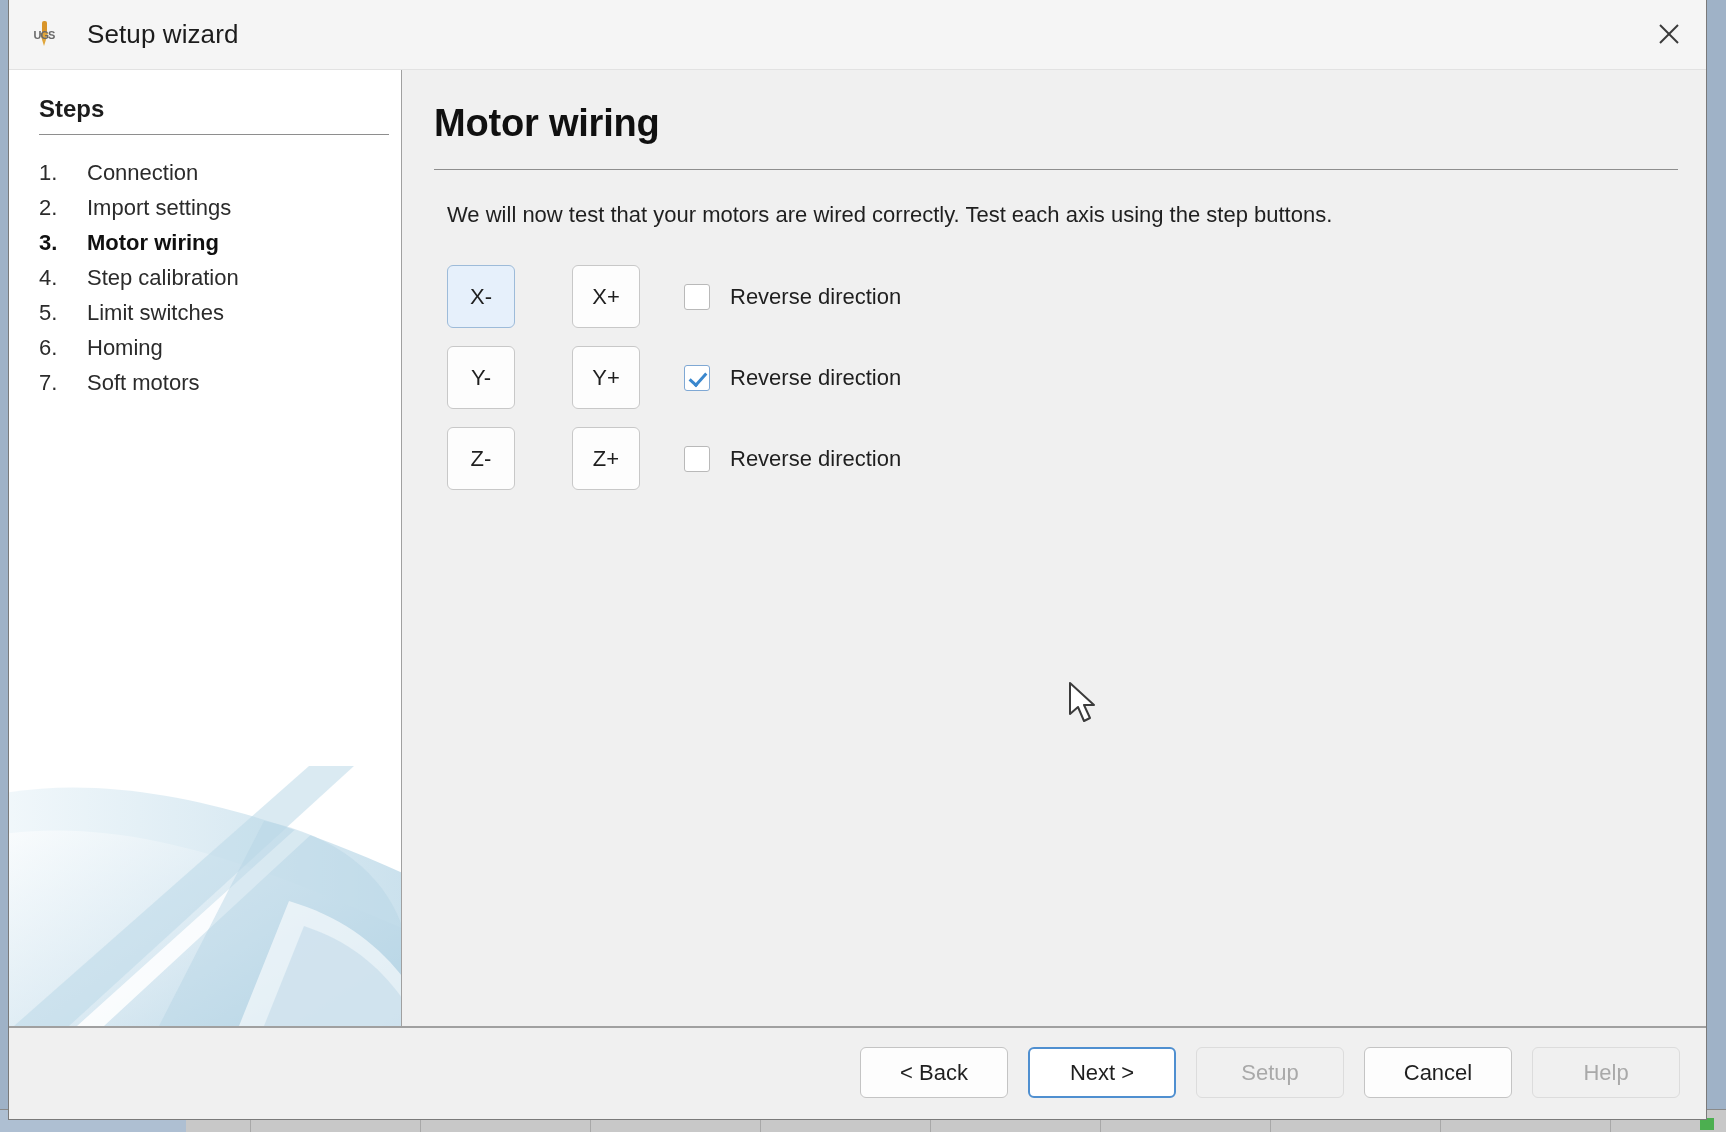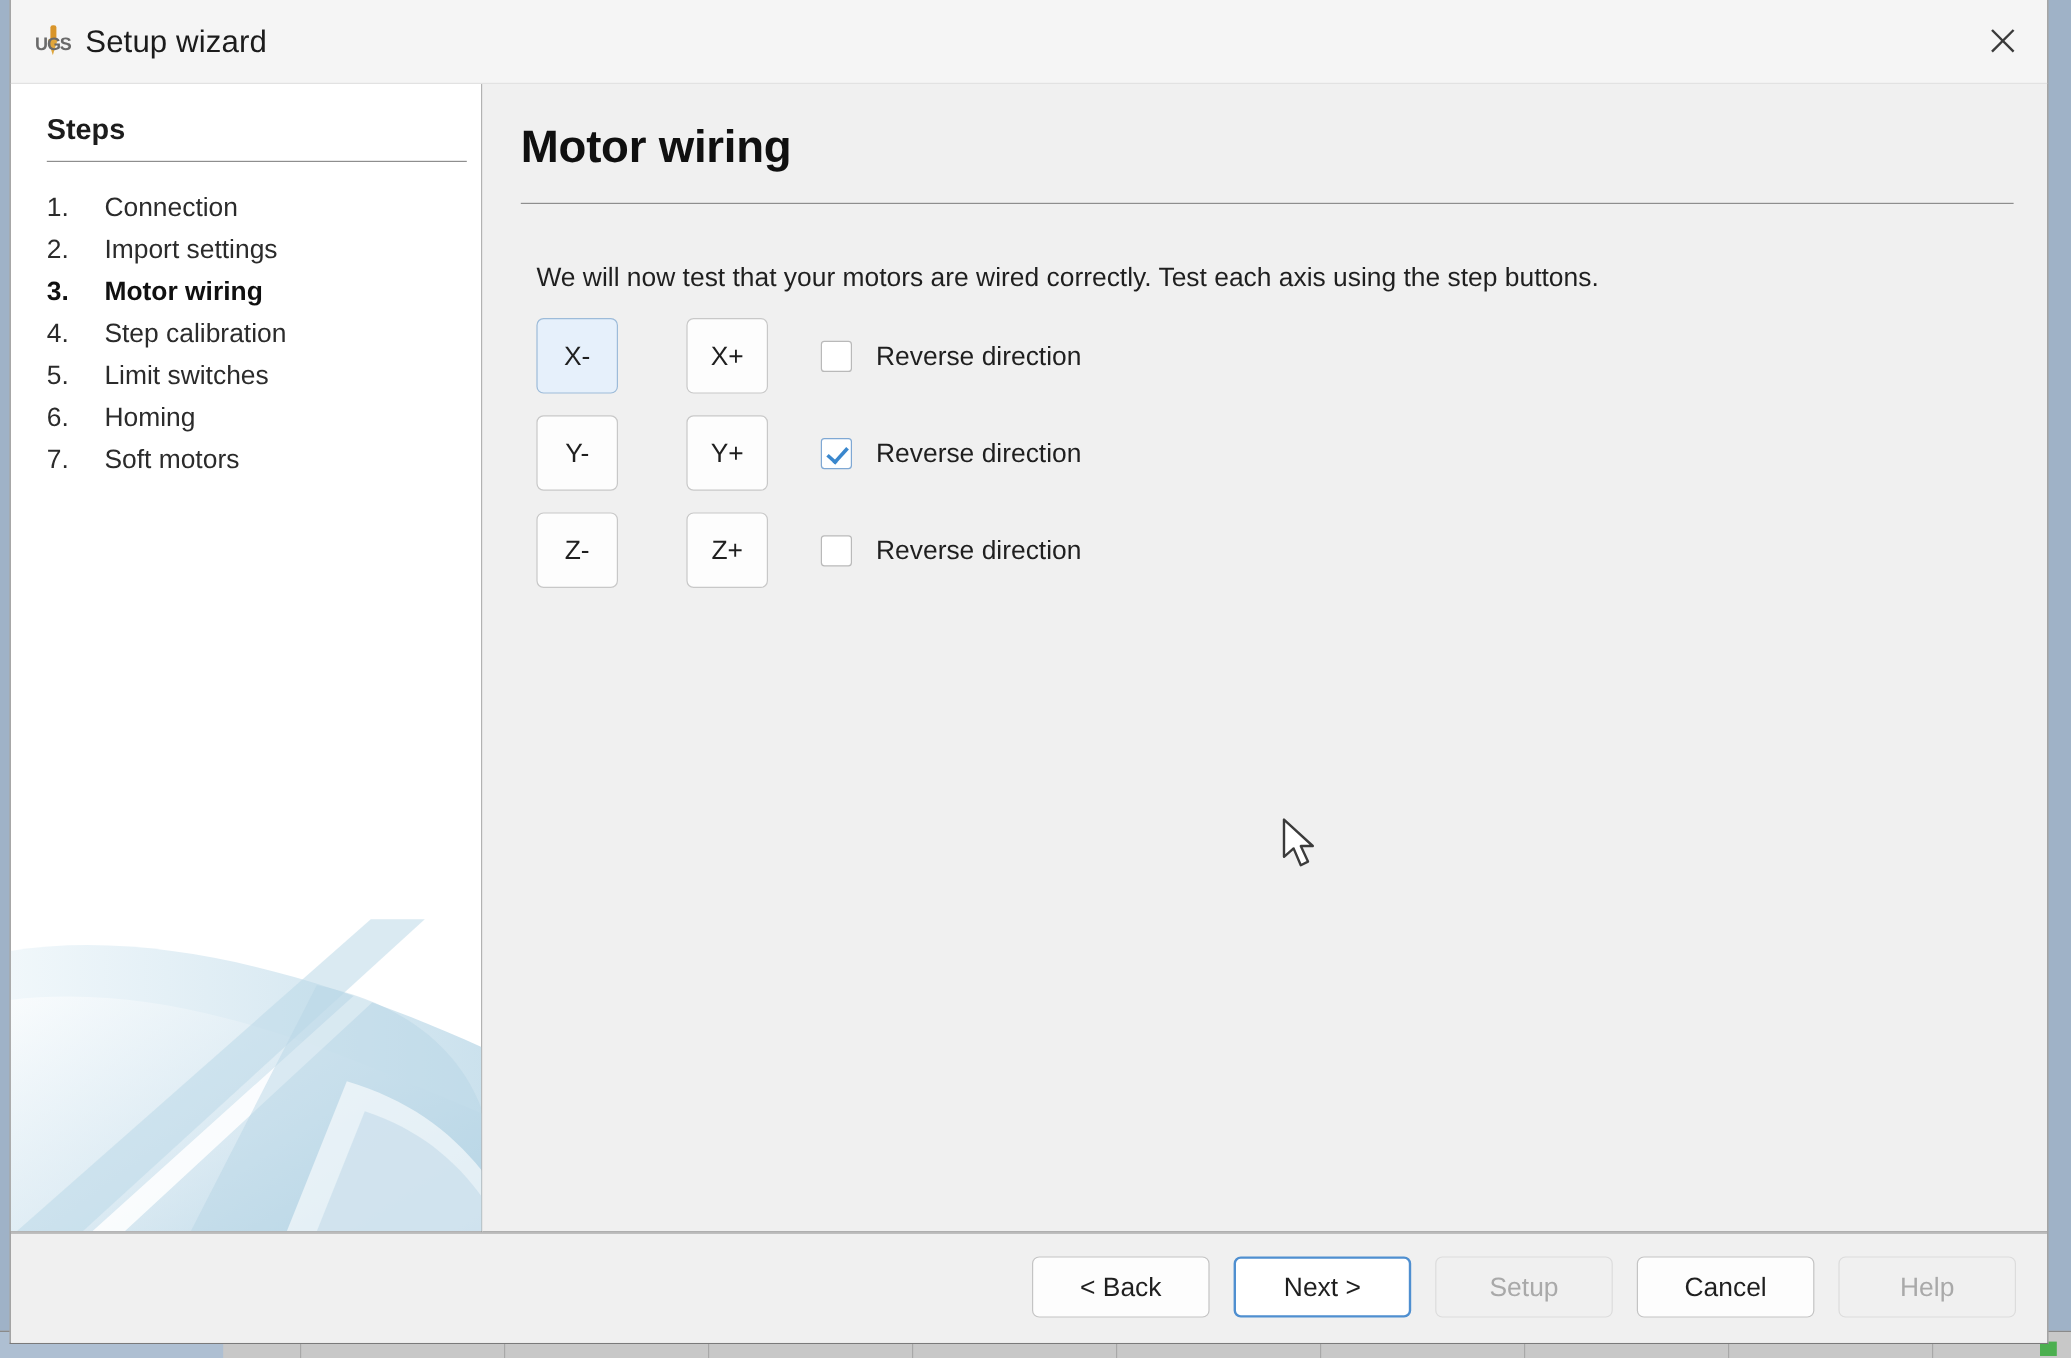--- a/index.html
+++ b/index.html
@@ -97,28 +97,28 @@
     width: 0; height: 0;
     border-left: 4.5px solid transparent;
     border-right: 4.5px solid transparent;
     border-top: 13px solid #e0a63c;
   }
   #app-icon .ugs-text {
     position: absolute;
     left: 0px; top: 9px;
     width: 30px;
     text-align: center;
-    font-size: 15px;
+    font-size: 11px;
     font-weight: bold;
     letter-spacing: -1px;
     color: #6a6a6a;
     font-family: "Liberation Sans", sans-serif;
   }
   #window-title {
-    margin-left: 12px;
+    margin-left: 28px;
     font-size: 26px;
     color: #1c1c1c;
     letter-spacing: 0.1px;
     text-align: right;
   }
   #close-btn {
     position: absolute;
     right: 0; top: 0;
     width: 74px; height: 68px;
     display: flex;
@@ -205,21 +205,21 @@
   }
   #title-rule {
     position: absolute;
     left: 32px; top: 99px;
     right: 28px;
     height: 1px;
     background: #8e8e8e;
   }
   #intro-text {
     position: absolute;
-    left: 45px; top: 148px;
+    left: 45px; top: 132px;
     font-size: 22px;
     color: #1f1f1f;
   }
 
   
   #axis-grid {
     position: absolute;
     left: 45px; top: 186px;
   }
   .axis-row {

